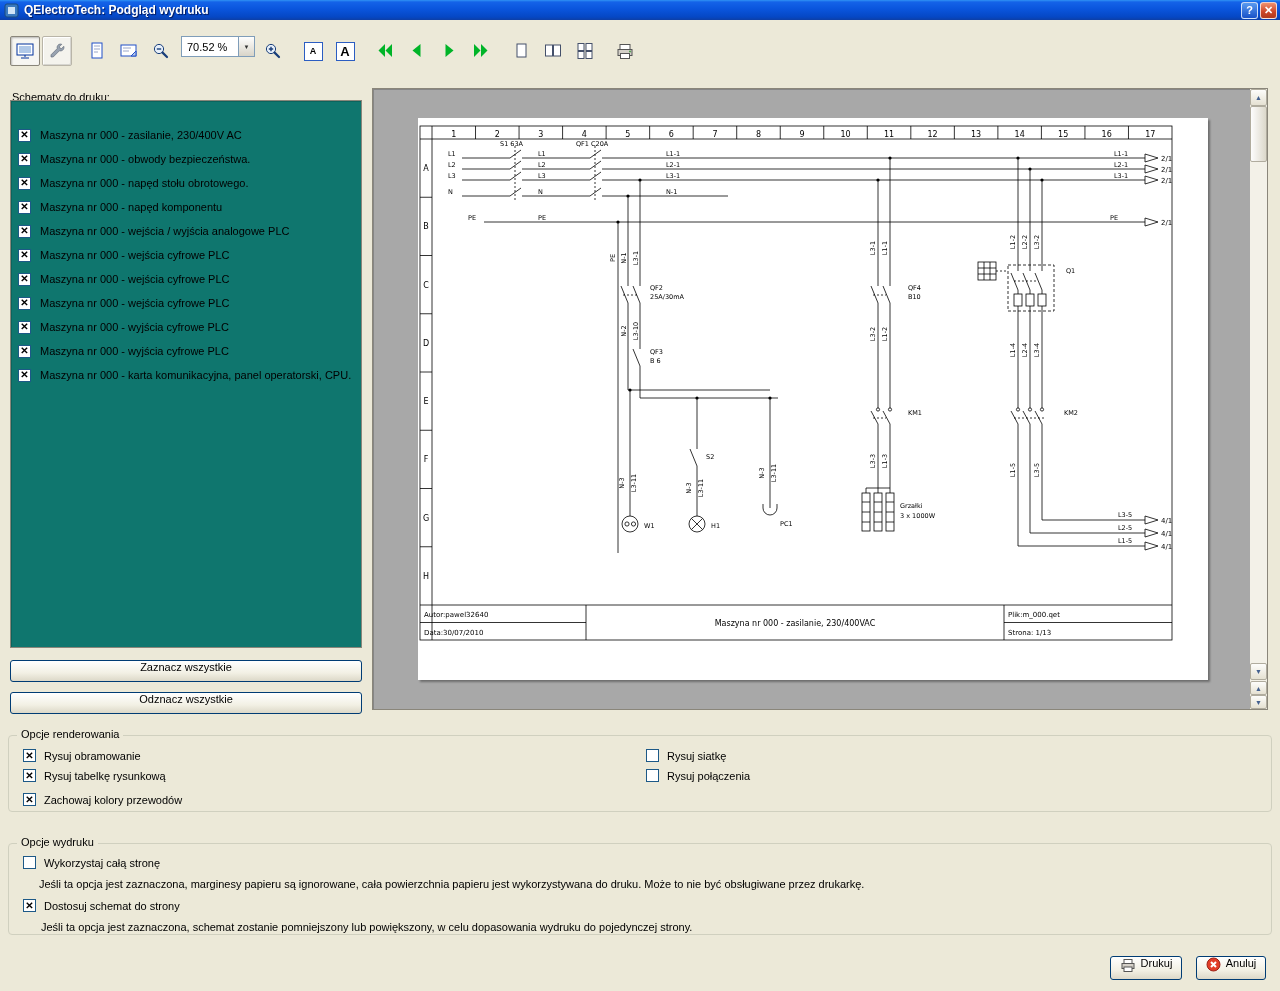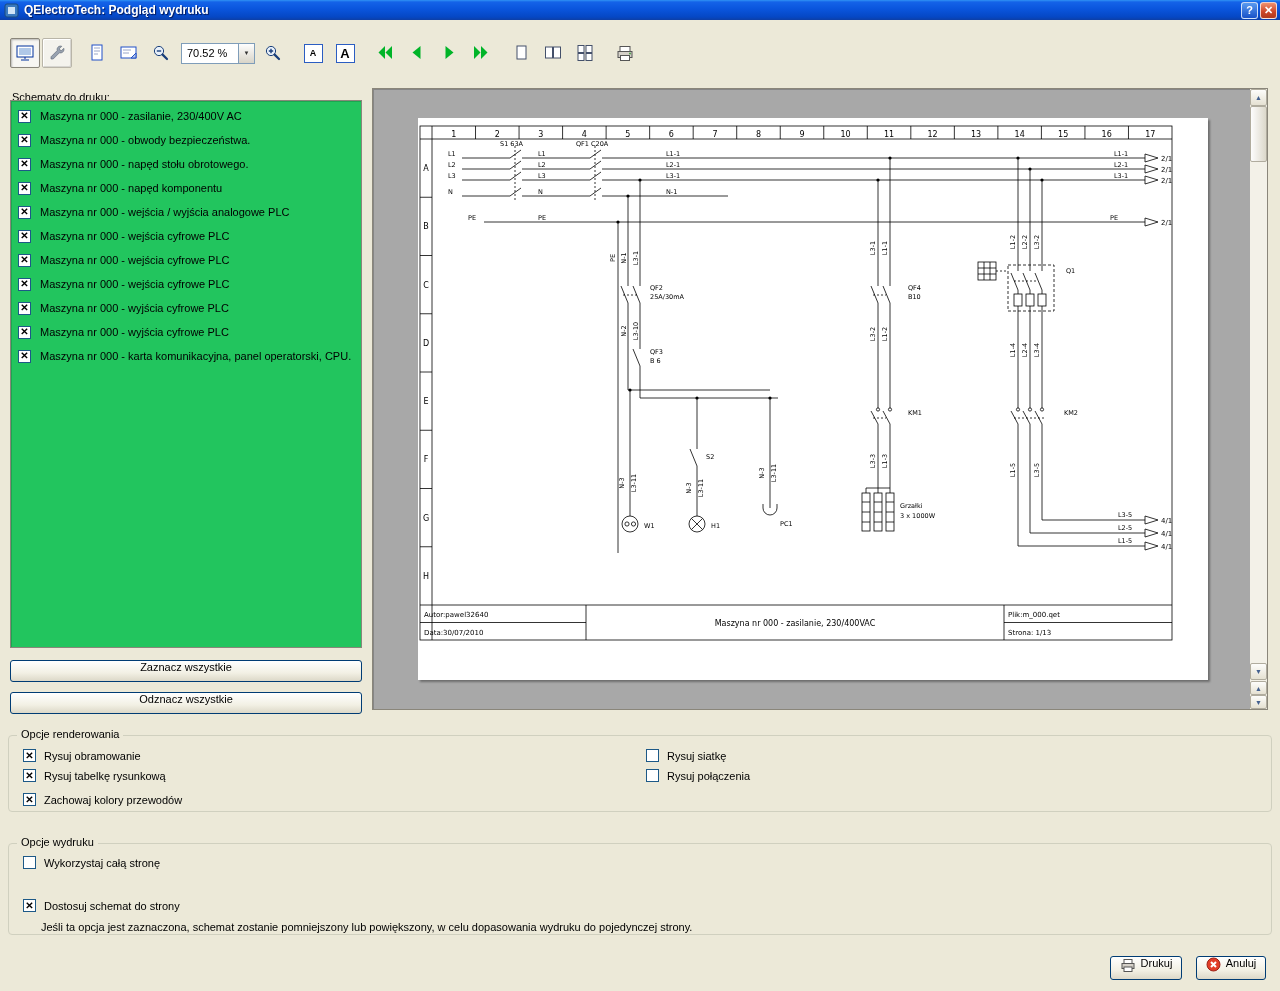--- a/index.html
+++ b/index.html
@@ -10,36 +10,36 @@
   .titlebar{position:absolute;left:0;top:0;right:0;height:20px;display:flex;align-items:center;padding:0 3px 0 4px;
     background:linear-gradient(180deg,#3093f5 0%,#1463e8 10%,#0a55dd 45%,#0547c4 85%,#0d3fa6 100%)}
   .titlebar .title{flex:1;color:#fff;font-weight:bold;font-size:12px;text-shadow:1px 1px 1px rgba(0,0,40,.7);margin-left:5px;white-space:nowrap}
   .app-icon{width:15px;height:15px;display:flex}
   .tb-btn{width:17px;height:17px;margin-left:2px;border-radius:3px;border:1px solid rgba(255,255,255,.75);
     display:flex;align-items:center;justify-content:center;color:#fff;font-weight:bold;font-size:11px;line-height:1;cursor:default}
   .tb-btn.help{background:linear-gradient(180deg,#5a9bf0,#1952c8)}
   .tb-btn.close{background:linear-gradient(180deg,#f0926f,#cc4426 60%,#b03a1e)}
 
   
-  .toolbar{position:absolute;left:10px;top:36px;height:34px;display:flex;align-items:center}
+  .toolbar{position:absolute;left:10px;top:36px;height:34px;display:flex;}
   .tbtn{width:30px;height:30px;display:flex;align-items:center;justify-content:center;border:1px solid transparent;border-radius:2px;margin-right:2px}
   .tbtn.sunken{border:1px solid #8a867a;background:#f7f6f2;box-shadow:inset 1px 1px 2px rgba(0,0,0,.25)}
   .tbtn.raised{border:1px solid #b9b5a8;background:#f4f3ed;box-shadow:inset 1px 1px 0 #fff,inset -1px -1px 0 rgba(0,0,0,.12)}
   .tsep{width:8px}
   .zoom-combo{width:74px;height:21px;border:1px solid #7f9db9;background:#fff;display:flex;align-items:stretch;margin:0 3px}
   .zc-text{flex:1;padding-left:5px;display:flex;align-items:center}
   .zc-btn{width:16px;background:linear-gradient(180deg,#fefefe,#d8d4c8);border-left:1px solid #7f9db9;display:flex;align-items:center;justify-content:center;font-size:6px;color:#333}
   .a-box{width:19px;height:19px;border:1px solid #2b5dc2;background:#fff;display:flex;align-items:center;justify-content:center;font-weight:bold}
   .a-box .a-sm{font-size:9px}
   .a-box .a-lg{font-size:13px}
 
   
   .panel-label{position:absolute;left:12px;top:91px}
-  .listbox{position:absolute;left:10px;top:100px;width:352px;height:548px;background:#22c55e;border:1px solid #8a867a;
-    box-shadow:inset 1px 1px 0 rgba(0,0,0,.15);padding-top:3px;overflow:hidden}
+  .listbox{position:absolute;left:10px;top:100px;width:352px;height:548px;background:#0f766e;border:1px solid #8a867a;
+    box-shadow:inset 1px 1px 0 rgba(0,0,0,.15);padding-top:22px;overflow:hidden}
   .list-item{height:24px;display:flex;align-items:center;padding-left:7px;gap:9px;white-space:nowrap}
   .cb{width:13px;height:13px;min-width:13px;background:#fff;border:1px solid #1d5987;display:flex;align-items:center;justify-content:center;
     font-size:10px;font-weight:bold;line-height:1}
   .cb.on::after{content:"\2715"}
   .xp-btn{position:absolute;height:22px;background:linear-gradient(180deg,#ffffff,#f2f0e4 60%,#dcd8c8);border:1px solid #003c74;border-radius:3px;
     display:flex;align-items:flex-start;justify-content:center;gap:5px;font-size:11px;cursor:default}
 
   
   .preview{position:absolute;left:372px;top:88px;width:896px;height:622px;background:#a8a8a8;border:1px solid #8a867a;box-shadow:inset 1px 1px 0 rgba(0,0,0,.2)}
   .page{position:absolute;left:45px;top:29px;width:790px;height:562px;background:#fff;box-shadow:2px 2px 2px rgba(0,0,0,.35)}
@@ -543,20 +543,21 @@
     <span>Rysuj połączenia</span>
   </label>
 </div>
 
 <div class="groupbox" style="left:8px;top:843px;width:1264px;height:92px">
   <span class="gb-title">Opcje wydruku</span>
   <label class="cbrow" style="left:14px;top:12px">
     <span class="cb"></span>
     <span>Wykorzystaj całą stronę</span>
   </label>
+  <div class="desc" style="left:30px;top:34px">Jeśli ta opcja jest zaznaczona, marginesy papieru są ignorowane, cała powierzchnia papieru jest wykorzystywana do druku. Może to nie być obsługiwane przez drukarkę.</div>
   <label class="cbrow" style="left:14px;top:55px">
     <span class="cb on"></span>
     <span>Dostosuj schemat do strony</span>
   </label>
   <div class="desc" style="left:32px;top:77px">Jeśli ta opcja jest zaznaczona, schemat zostanie pomniejszony lub powiększony, w celu dopasowania wydruku do pojedynczej strony.</div>
 </div>
 
 <div class="xp-btn btn-drukuj">
   <span class="ico">
     <svg width="16" height="16">

